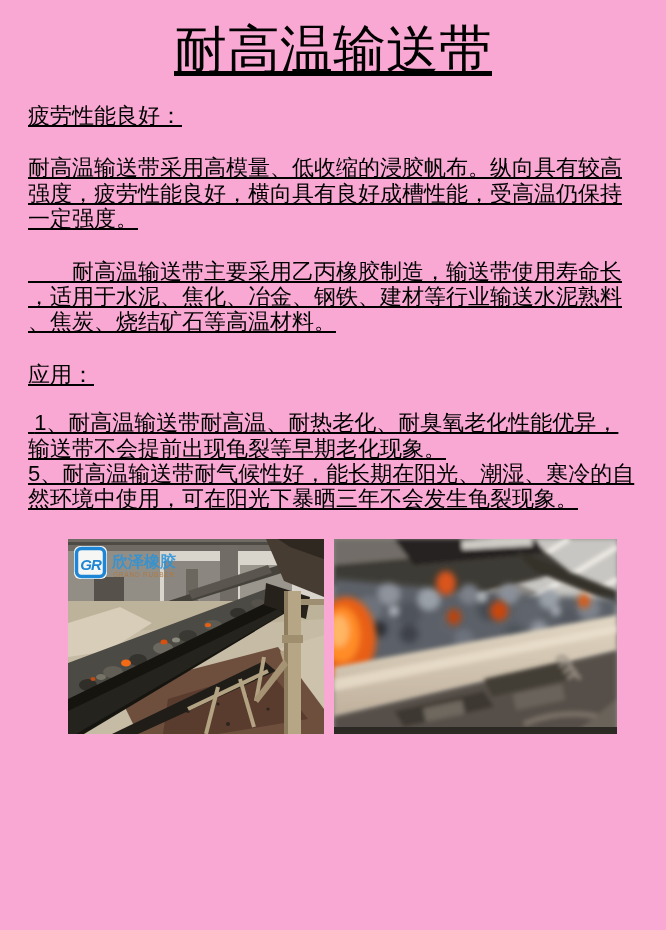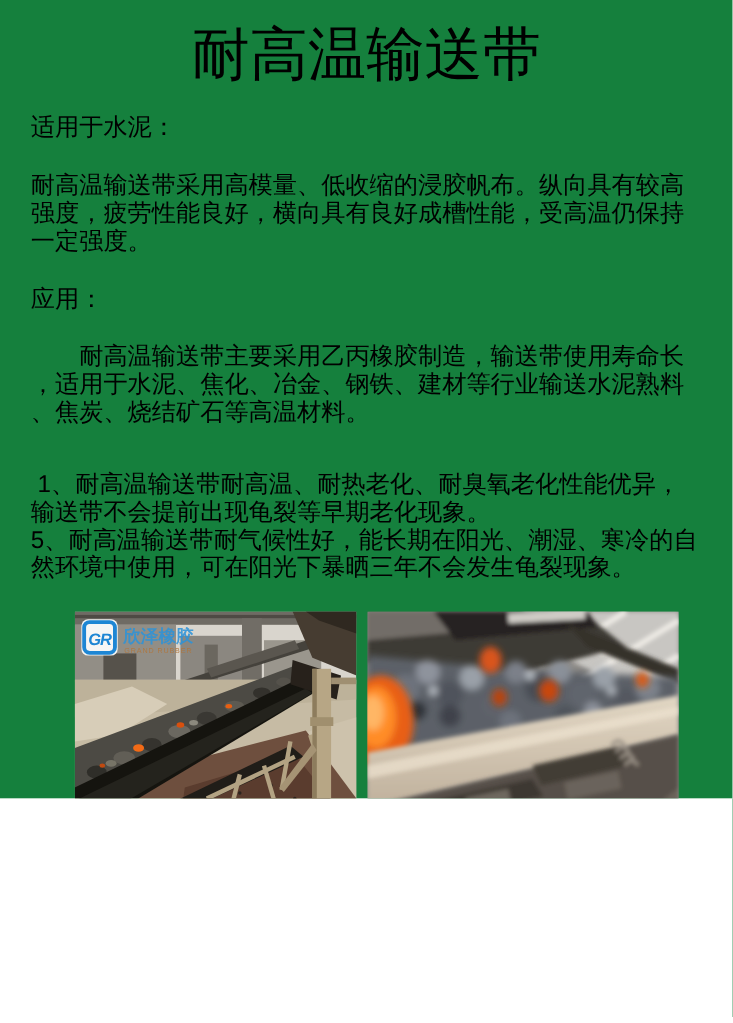--- a/index.html
+++ b/index.html
@@ -1,57 +1,58 @@
 <!DOCTYPE html>
 <html><head>
 <meta charset="utf-8">
 <style>
   * { margin:0; padding:0; box-sizing:border-box; }
   html,body { background:#ffffff; }
   .page {
     position:relative;
-    width:666px; height:726px;
-    background:#15803d; color:#000000;
+    width:666px; height:930px;
+    background:#f9a8d4; color:#000000;
     font-family:"Liberation Sans","DejaVu Sans",sans-serif;
     overflow:hidden;
+    text-decoration:underline;
   }
   .title {
     margin-top:18px;
     font-size:53px; line-height:64px;
     text-align:center; font-weight:400;
     letter-spacing:0;
   }
   .content {
     padding:0 30px 0 28px;
     font-size:22px; line-height:25.4px;
     word-break:break-all; line-break:anywhere;
   }
   .content .para { margin-top:27px; white-space:pre-wrap; }
   .content .para.first { margin-top:21px; }
-  .features { margin-top:40px; }
+  .features { margin-top:23px; }
   .features .feat { margin:0; white-space:pre-wrap; }
   .photos {
     display:flex; gap:10px;
     margin:27px 0 0 68px;
   }
   .photo { display:block; }
   svg text { font-family:"Liberation Sans","DejaVu Sans",sans-serif; }
 </style>
 </head>
 <body>
 
 <div class="page">
 
   <div class="title">耐高温输送带</div>
 
   <div class="content">
-    <p class="para first">适用于水泥：</p>
+    <p class="para first">疲劳性能良好：</p>
     <p class="para">耐高温输送带采用高模量、低收缩的浸胶帆布。纵向具有较高强度，疲劳性能良好，横向具有良好成槽性能，受高温仍保持一定强度。</p>
+    <p class="para">　　耐高温输送带主要采用乙丙橡胶制造，输送带使用寿命长，适用于水泥、焦化、冶金、钢铁、建材等行业输送水泥熟料、焦炭、烧结矿石等高温材料。</p>
     <p class="para">应用：</p>
-    <p class="para">　　耐高温输送带主要采用乙丙橡胶制造，输送带使用寿命长，适用于水泥、焦化、冶金、钢铁、建材等行业输送水泥熟料、焦炭、烧结矿石等高温材料。</p>
     <div class="features">
       <p class="feat"> 1、耐高温输送带耐高温、耐热老化、耐臭氧老化性能优异，输送带不会提前出现龟裂等早期老化现象。</p>
       <p class="feat">5、耐高温输送带耐气候性好，能长期在阳光、潮湿、寒冷的自然环境中使用，可在阳光下暴晒三年不会发生龟裂现象。</p>
     </div>
   </div>
 
   <div class="photos">
 
     <svg class="photo" width="256" height="195" viewBox="0 0 256 195">
       <rect width="256" height="195" fill="#d9d5cd"></rect>

